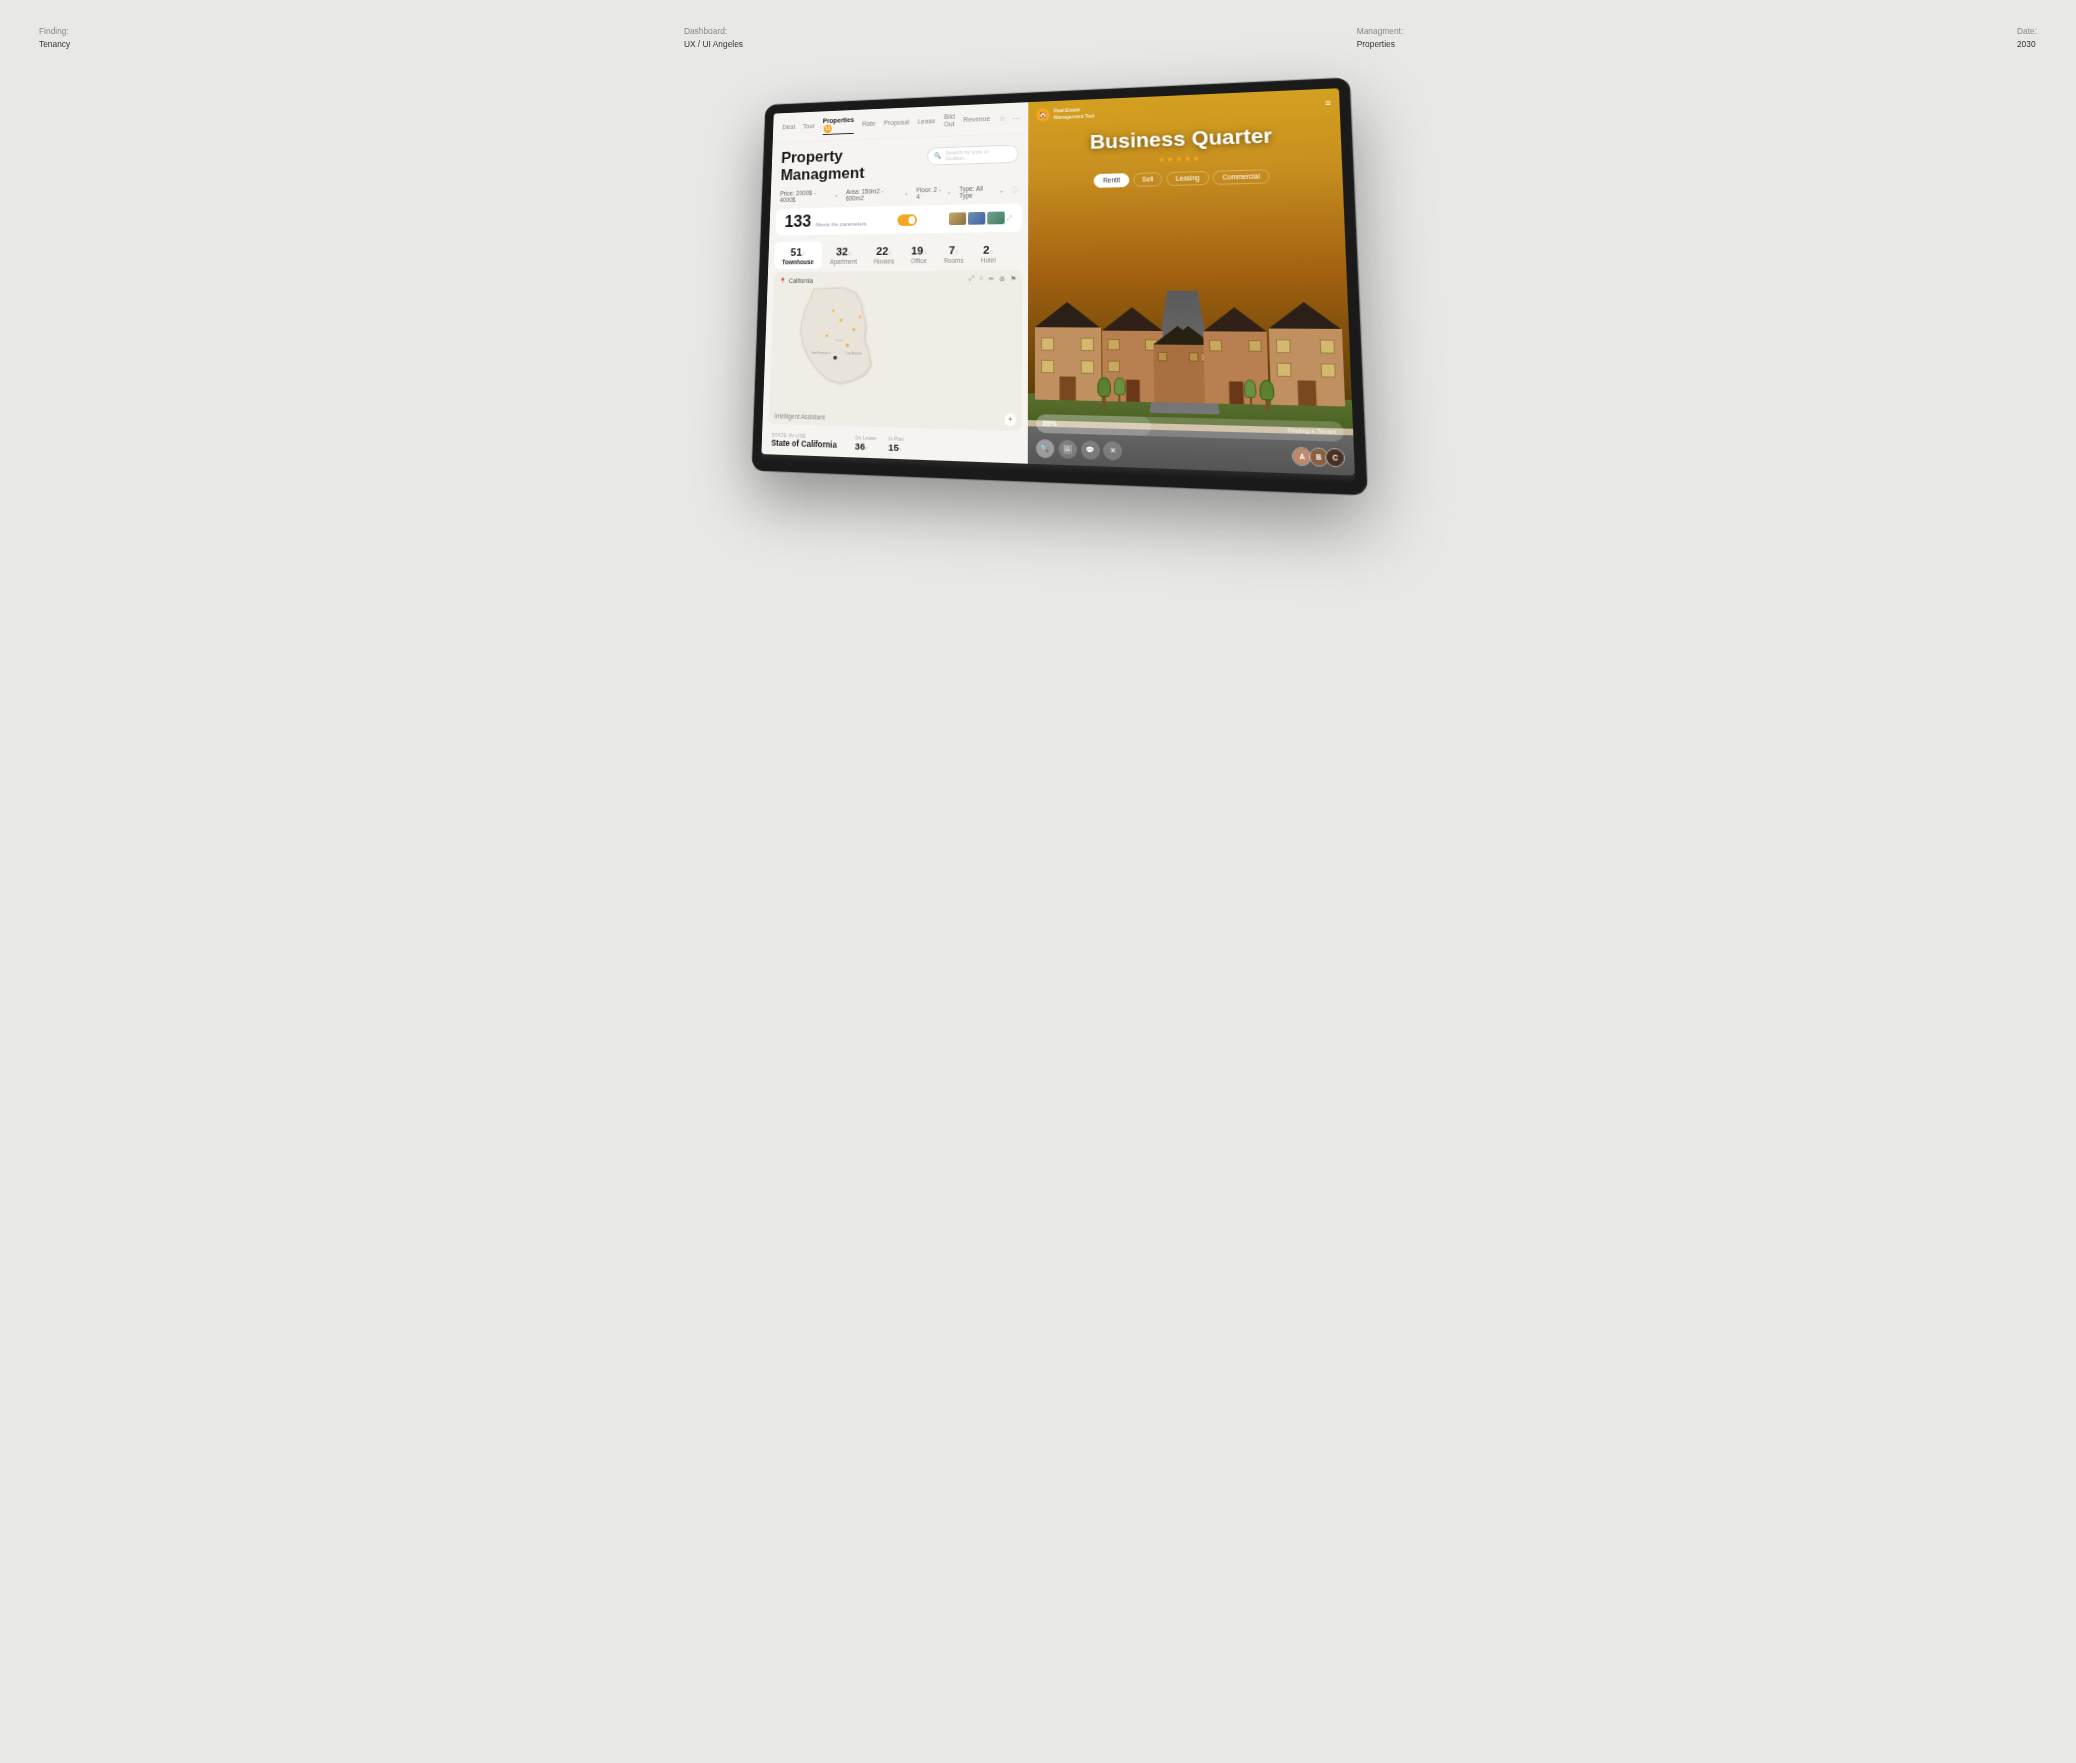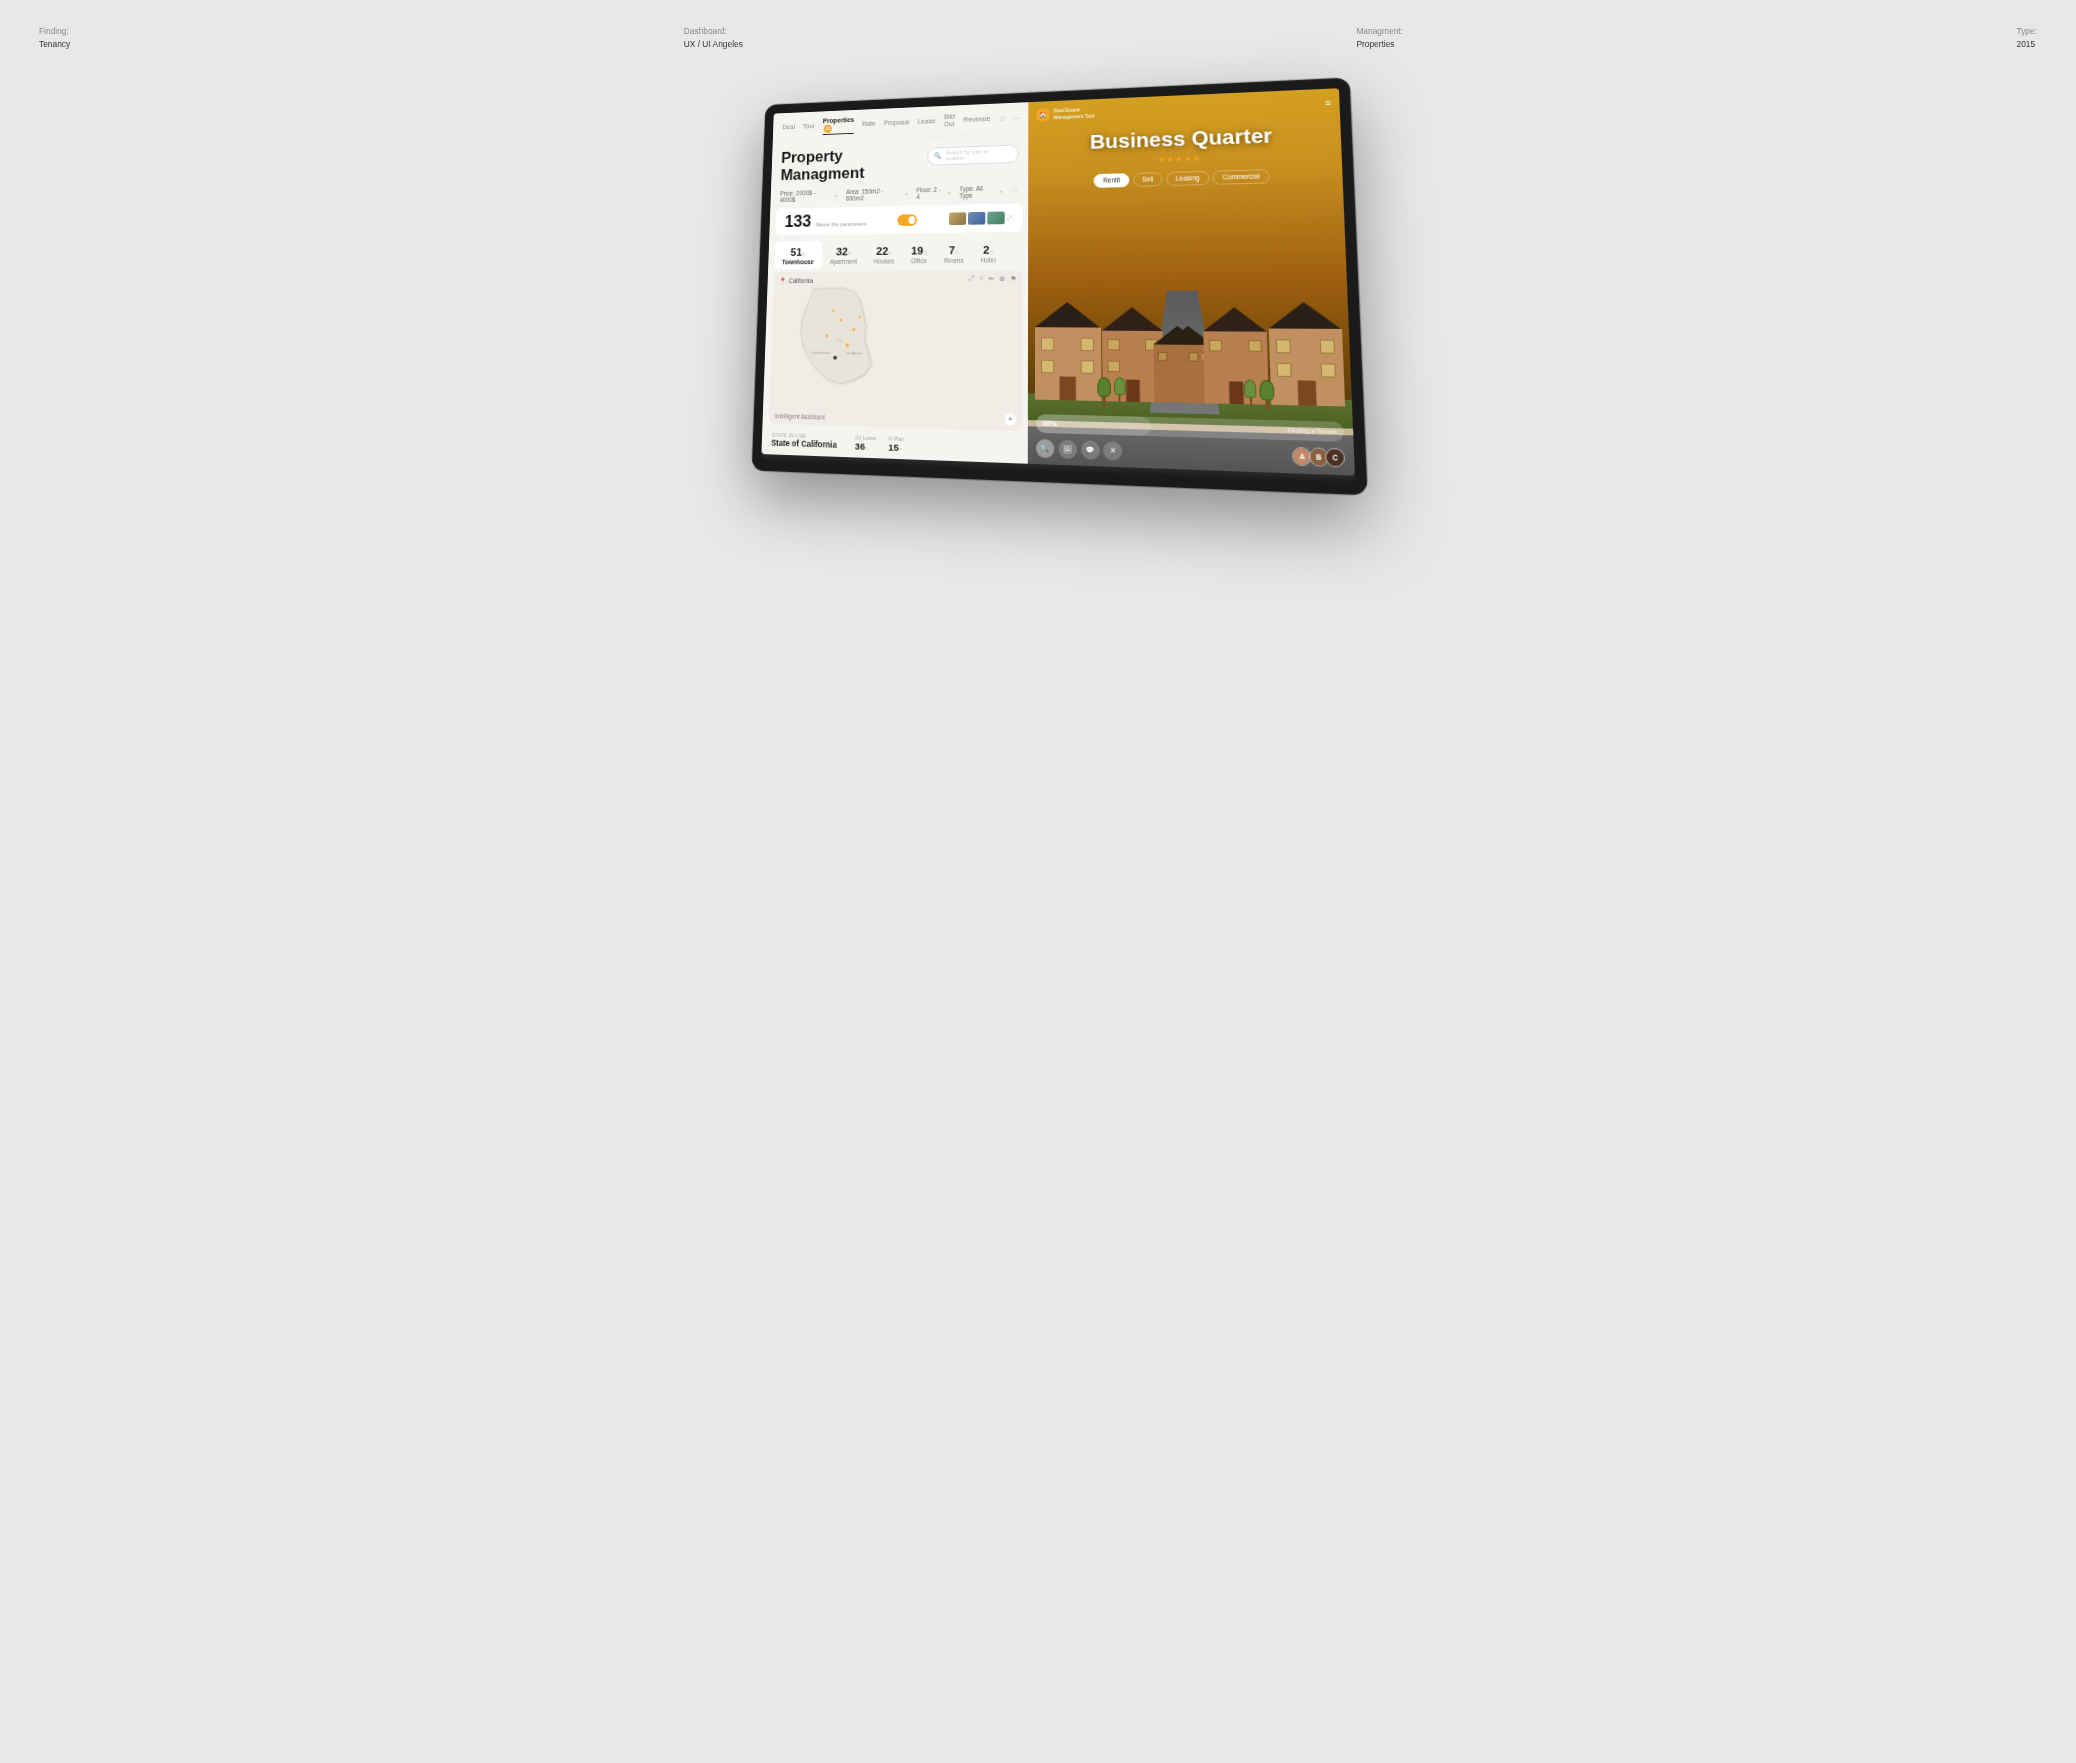--- a/index.html
+++ b/index.html
@@ -530,22 +530,22 @@
   </div>
   <div class="meta-item">
     <div class="meta-label">Dashboard:</div>
     <div class="meta-value">UX / UI Angeles</div>
   </div>
   <div class="meta-item">
     <div class="meta-label">Managment:</div>
     <div class="meta-value">Properties</div>
   </div>
   <div class="meta-item">
-    <div class="meta-label">Type:</div>
-    <div class="meta-value">2015</div>
+    <div class="meta-label">Date:</div>
+    <div class="meta-value">2030</div>
   </div>
 </div>
 
 <div class="monitor-wrapper">
   <div class="monitor">
     <div class="screen">
 
       <div class="left-panel">
 
         <div class="nav-bar">

